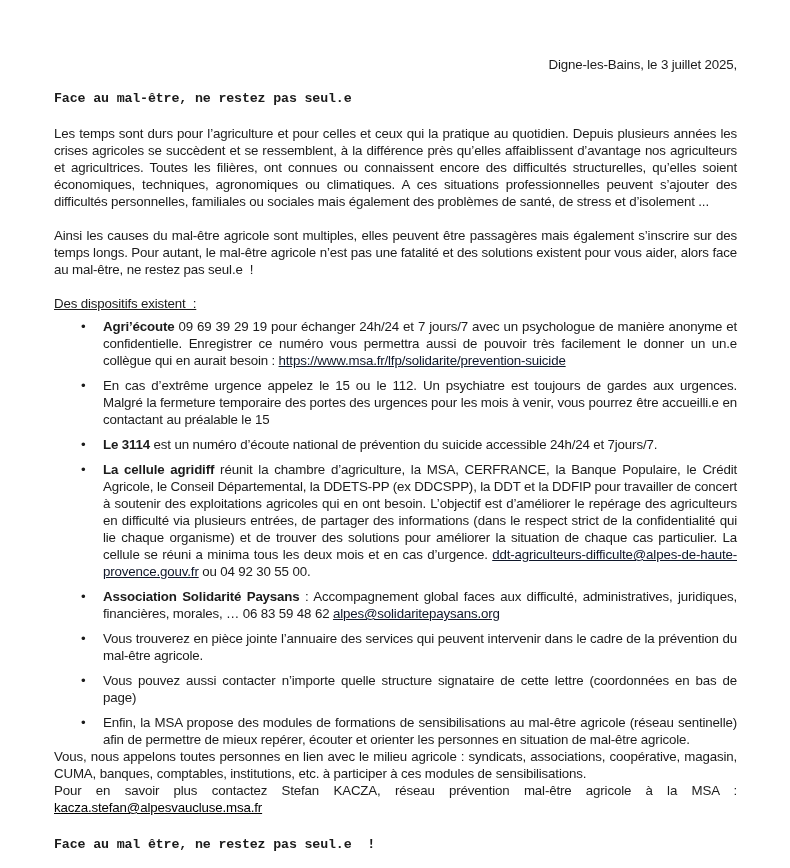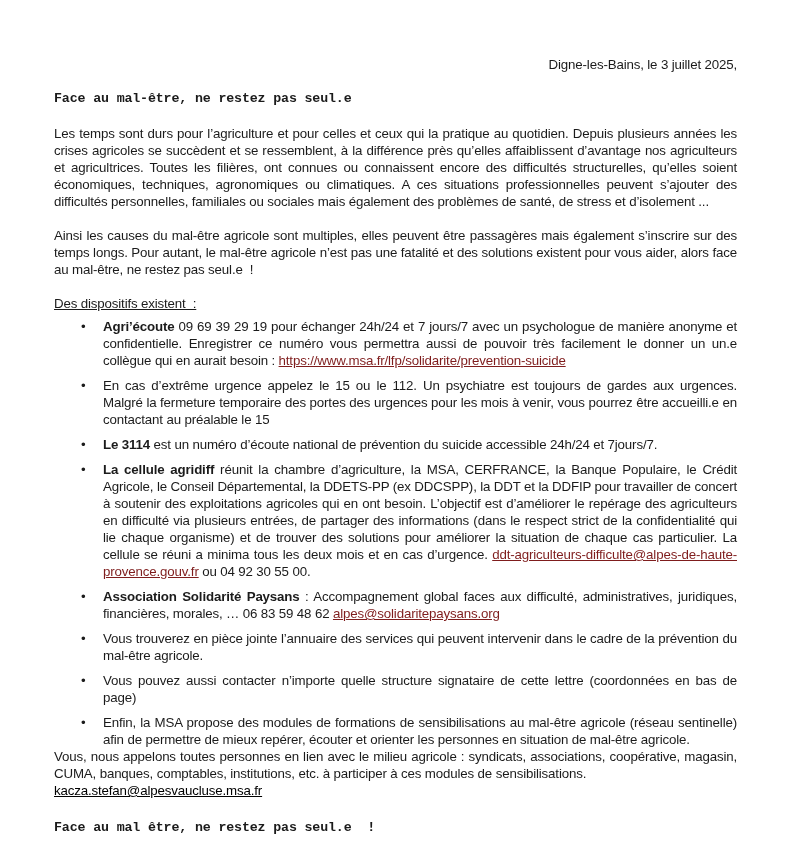--- a/index.html
+++ b/index.html
@@ -63,21 +63,21 @@
     left: 27px;
     top: 0;
   }
   ul.bullets li:last-child {
     margin-bottom: 0;
   }
   .b {
     font-weight: 700;
   }
   a.link {
-    color: #7f1d1d;
+    color: #0f172a;
     text-decoration: underline;
     cursor: pointer;
   }
   a.link.light {
     color: #000000;
   }
   .closing {
     margin: 0;
     text-align: justify;
     text-align-last: left;
@@ -123,18 +123,19 @@
 
     <li><span>Vous trouverez en pièce jointe l’annuaire des services qui peuvent intervenir dans le cadre de la prévention du mal-être agricole.</span></li>
 
     <li><span>Vous pouvez aussi contacter n’importe quelle structure signataire de cette lettre (coordonnées en bas de page)</span></li>
 
     <li><span>Enfin, la MSA propose des modules de formations de sensibilisations au mal-être agricole (réseau sentinelle) afin de permettre de mieux repérer, écouter et orienter les personnes en situation de mal-être agricole.</span></li>
   </ul>
 
   <p class="closing">Vous, nous appelons toutes personnes en lien avec le milieu agricole : syndicats, associations, coopérative, magasin, CUMA, banques, comptables, institutions, etc. à participer à ces modules de sensibilisations.</p>
 
+  <p class="closing-contact">Pour en savoir plus contactez Stefan KACZA, réseau prévention mal-être agricole à la MSA :</p>
 
   <p class="email-line"><a class="link light">kacza.stefan@alpesvaucluse.msa.fr</a></p>
 
   <div class="heading footer">Face au mal être, ne restez pas seul.e&nbsp;&nbsp;!</div>
 
 </div>
 
 </body></html>

